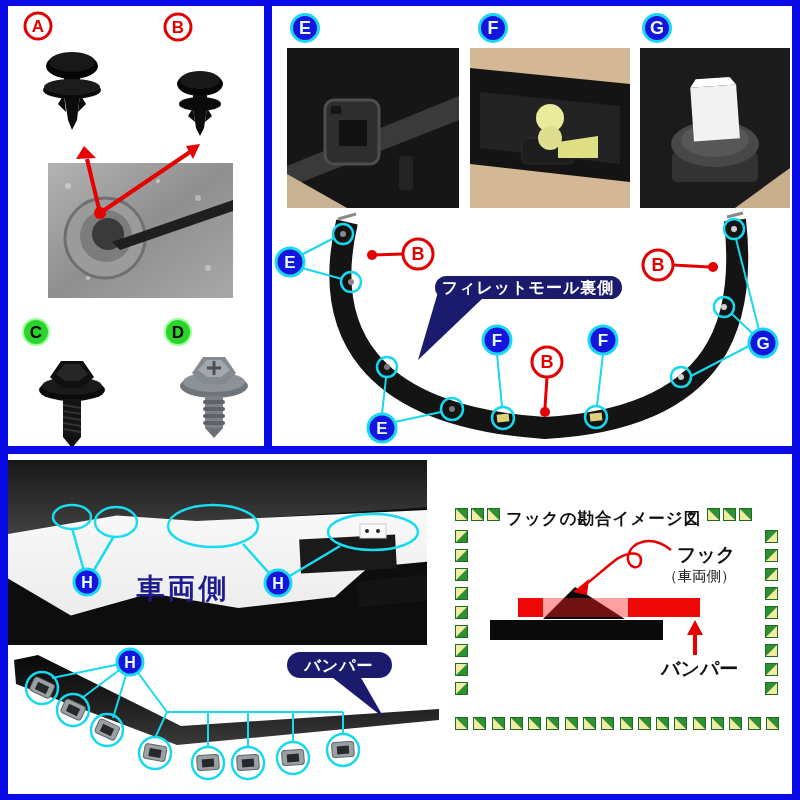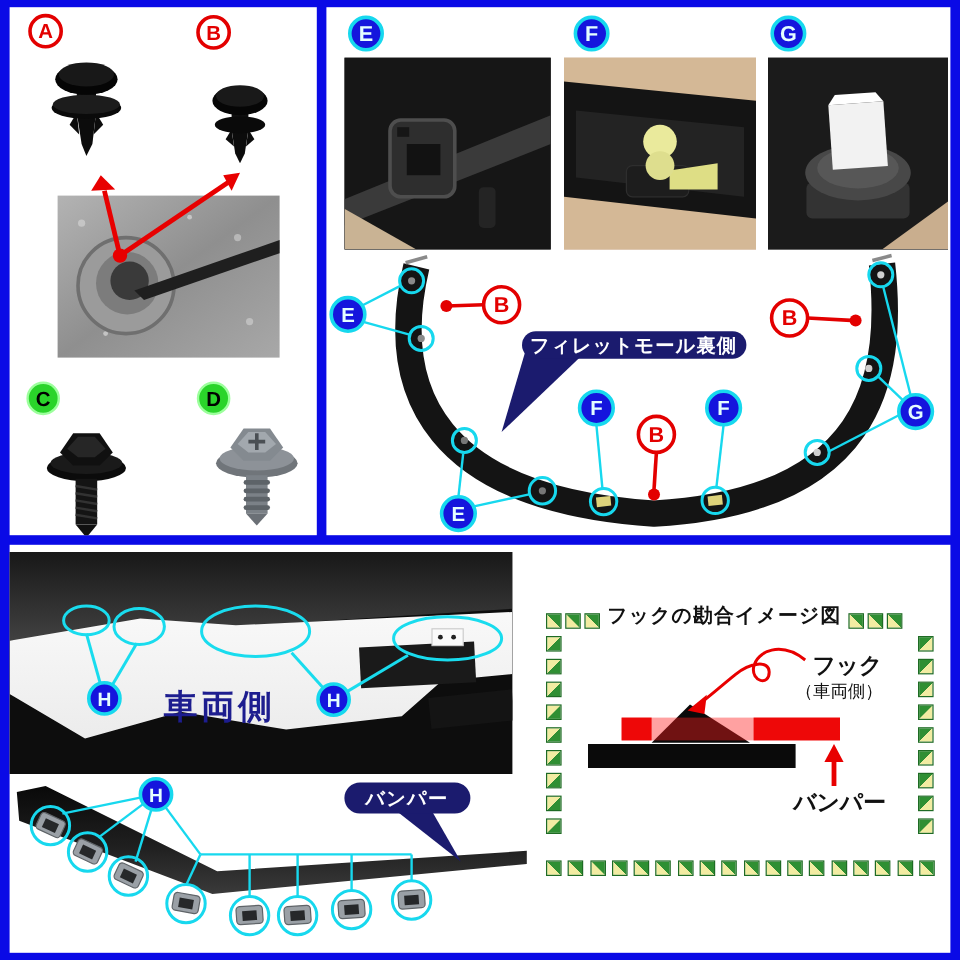--- a/index.html
+++ b/index.html
@@ -34,21 +34,21 @@
     background:linear-gradient(#ffffff,#e8e8e8);
     clip-path:polygon(0 40%,26% 30%,45% 33%,100% 27%,100% 55%,86% 58%,78% 74%,55% 80%,34% 72%,15% 84%,0 64%);}
   .veh-foam1{position:absolute;left:292px;top:77px;width:96px;height:34px;background:#1a1a1a;transform:rotate(-3deg);}
   .veh-foam2{position:absolute;left:350px;top:118px;width:70px;height:26px;background:#141414;transform:rotate(-6deg);}
 
   svg{display:block;}
   .abs{position:absolute;}
 
   
   #hook-diagram{position:absolute;left:447px;top:54px;width:324px;height:222px;}
-  .hd-toprow{position:absolute;left:0;top:0;width:100%;height:16px;display:flex;align-items:flex-end;}
+  .hd-toprow{position:absolute;left:0;top:0;width:100%;height:16px;display:flex;align-items:flex-start;}
   .hd-title{font-size:16.5px;font-weight:bold;color:#111;white-space:nowrap;margin:0 6px;letter-spacing:1px;}
   .sqrow{display:flex;gap:3px;}
   .sqcol{position:absolute;display:flex;flex-direction:column;gap:6px;top:22px;}
   #hd-left{left:0;}
   #hd-right{right:1px;}
   .hd-bottomrow{position:absolute;left:0;bottom:0;width:100%;display:flex;justify-content:space-between;}
   .sq{width:13px;height:13px;border:1px solid #1e6b24;box-sizing:border-box;flex:none;}
   .tri-bl{background:linear-gradient(to top right,#f2eca2 49.5%,#2f8f33 50.5%);}
   .tri-tl{background:linear-gradient(to bottom right,#f2eca2 49.5%,#2f8f33 50.5%);}
   .tri-br{background:linear-gradient(to bottom right,#2f8f33 49.5%,#f2eca2 50.5%);}

